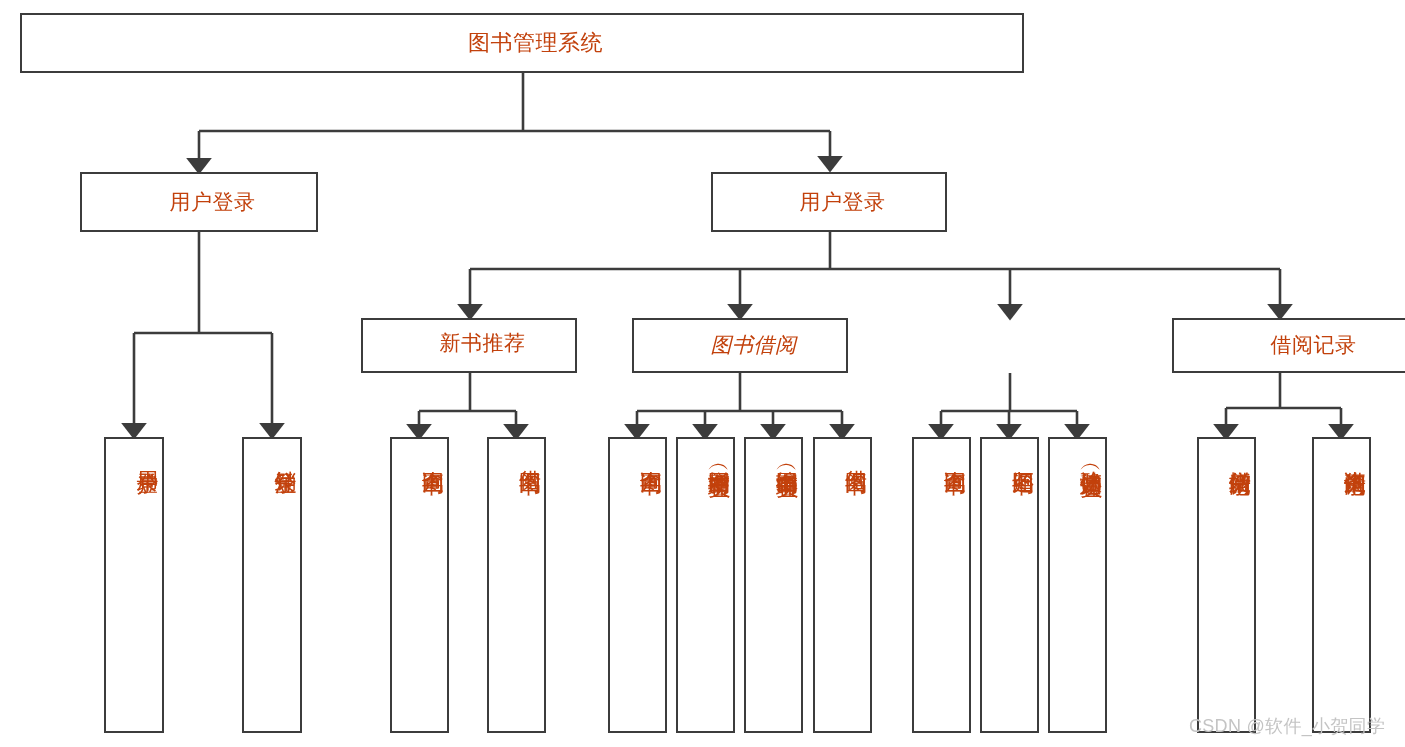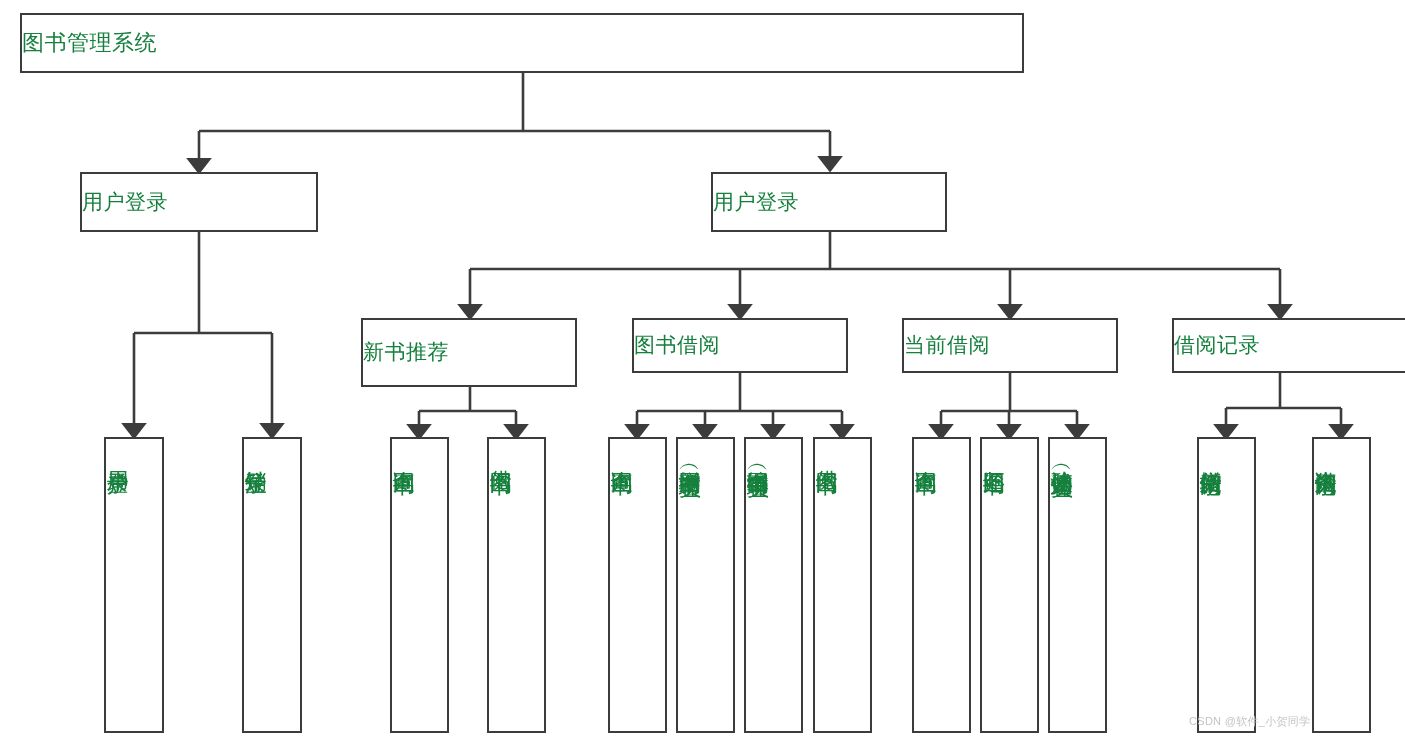--- a/index.html
+++ b/index.html
@@ -23,26 +23,28 @@
     top: 0;
     width: 1405px;
     height: 747px;
     pointer-events: none;
   }
   .node {
     position: absolute;
     box-sizing: border-box;
     background: #ffffff;
     border: 2px solid #3c3c3c;
-    color: #15803d;
+    color: #c2410c;
     display: flex;
     align-items: center;
+    justify-content: center;
     text-align: center;
     line-height: 1.18;
     z-index: 2;
+    padding-left: 27px;
   }
   .node .label {
     display: block;
     white-space: pre-line;
   }
   .node.horizontal .label {
     font-size: 21px;
     letter-spacing: 0.5px;
   }
   .node.root .label {
@@ -61,21 +63,21 @@
     letter-spacing: 1px;
     max-height: 270px;
   }
   .node.vertical.tall .label {
     max-height: 282px;
   }
   #watermark {
     position: absolute;
     left: 1189px;
     top: 714px;
-    font-size: 11px;
+    font-size: 18px;
     color: #c4c4c4;
     white-space: nowrap;
     z-index: 3;
     letter-spacing: 0.3px;
   }
 </style>
 </head>
 <body>
 
 <div id="diagram-root">
@@ -135,31 +137,28 @@
   </div>
 
   <div class="node horizontal" style="left:80px; top:172px; width:238px; height:60px;">
     <span class="label">用户登录</span>
   </div>
 
   <div class="node horizontal" style="left:711px; top:172px; width:236px; height:60px;">
     <span class="label">用户登录</span>
   </div>
 
-  <div class="node horizontal" style="left:361px; top:318px; width:216px; height:69px;">
+  <div class="node horizontal" style="left:361px; top:318px; width:216px; height:55px;font-family:Liberation Mono, monospace;">
     <span class="label">新书推荐</span>
   </div>
 
-  <div class="node horizontal" style="left:632px; top:318px; width:216px; height:55px;">
+  <div class="node horizontal" style="left:632px; top:318px; width:216px; height:55px;font-style:italic;">
     <span class="label">图书借阅</span>
   </div>
 
-  <div class="node horizontal" style="left:902px; top:318px; width:216px; height:55px;">
-    <span class="label">当前借阅</span>
-  </div>
 
   <div class="node horizontal" style="left:1172px; top:318px; width:256px; height:55px;">
     <span class="label">借阅记录</span>
   </div>
 
   <div class="node vertical" style="left:104px; top:437px; width:60px; height:296px;">
     <span class="label">用户登录</span>
   </div>
 
   <div class="node vertical" style="left:242px; top:437px; width:60px; height:296px;">

